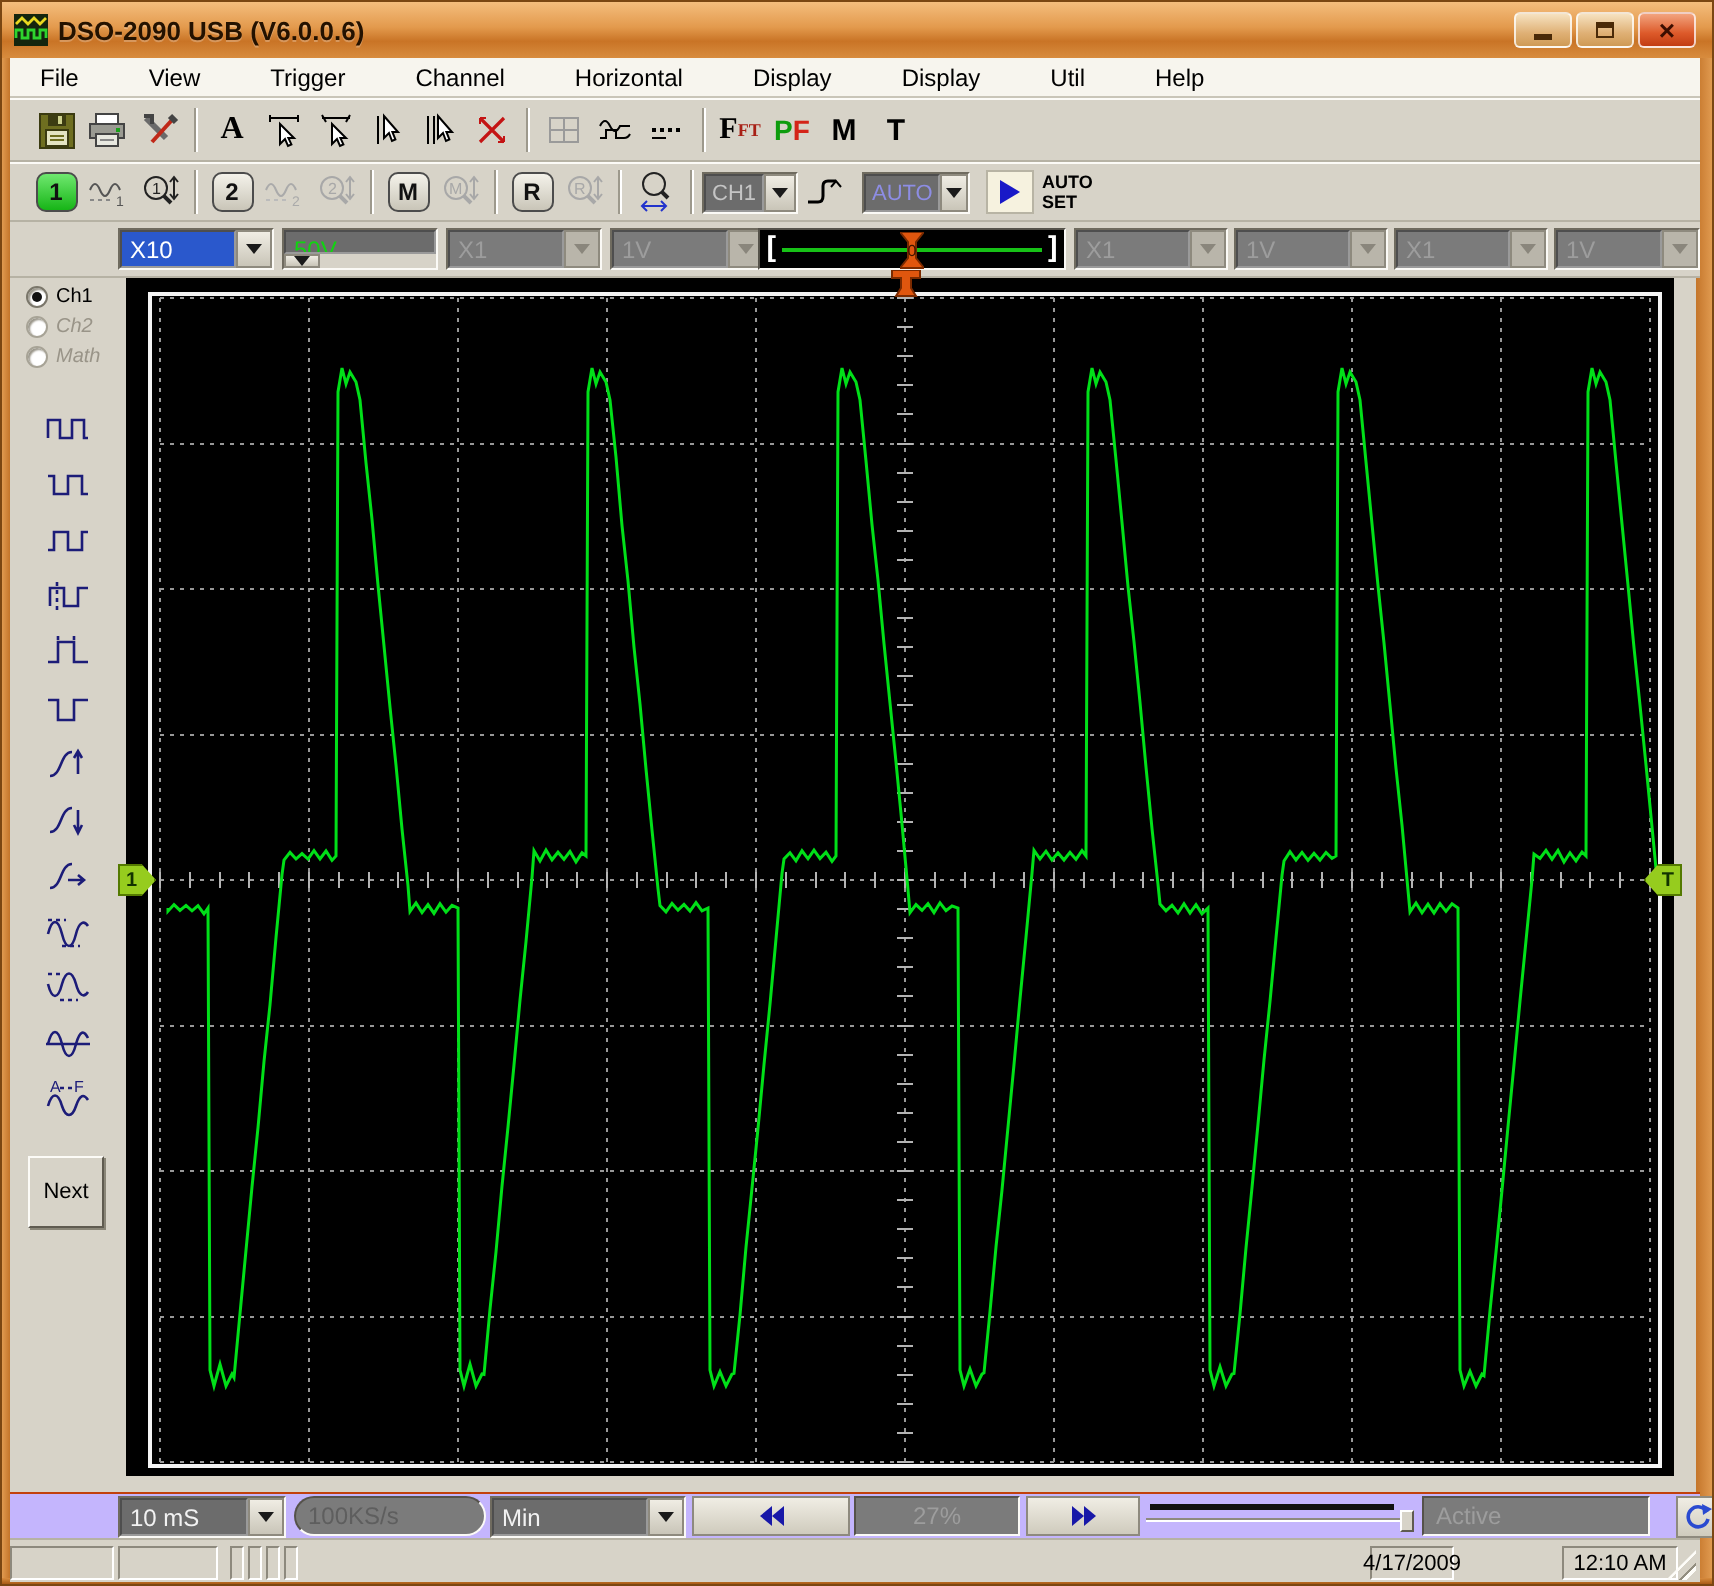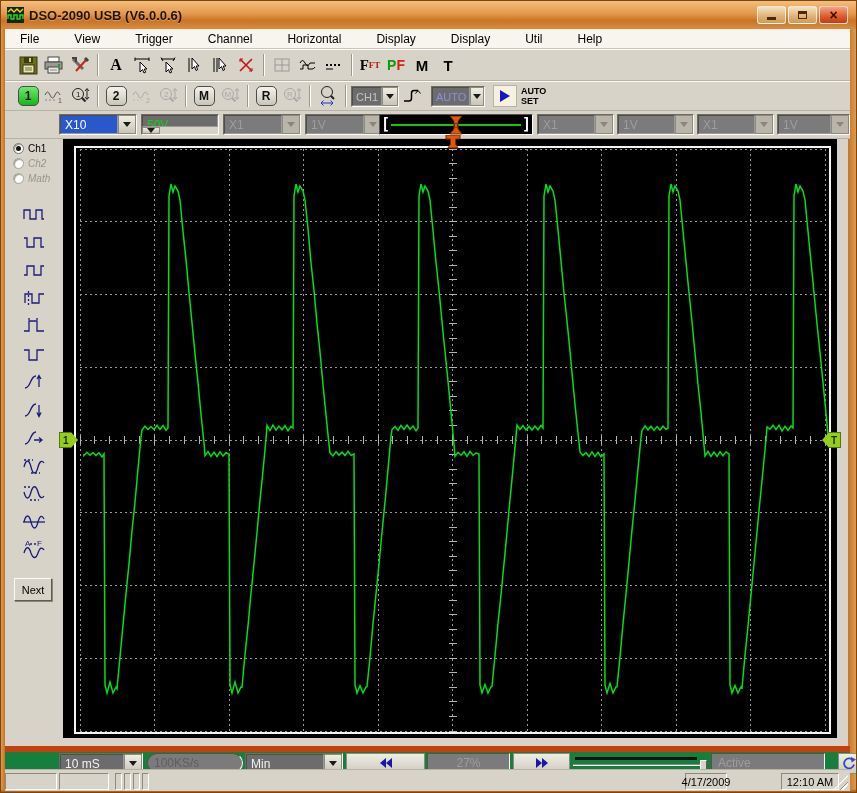--- a/index.html
+++ b/index.html
@@ -72,37 +72,37 @@
   .sidebar{position:absolute;left:4px;top:138px;width:58px;height:607px;background:#d7d3c8;padding-top:2px;}
   .radio-row{display:flex;align-items:center;gap:4px;padding:1px 0 1px 8px;height:15px;}
   .radio{width:11px;height:11px;border-radius:50%;background:#fff;border:1px solid #7a766a;
     box-shadow:inset 1px 1px 1px #9a968a;position:relative;}
   .radio.sel::after{content:"";position:absolute;left:2px;top:2px;width:5px;height:5px;border-radius:50%;background:#111;}
   .radio-label{font-size:10px;color:#000;}
   .radio-row.dis .radio-label{color:#999488;font-style:italic;}
   .radio-row.dis .radio{border-color:#a7a396;}
   .mbtn{width:58px;height:28px;display:flex;align-items:center;justify-content:center;}
   .mbtn svg{stroke:#1c1c78;fill:none;stroke-width:1.3;}
-  .next-btn{margin:14px 0 0 9px;width:38px;height:23px;background:#d7d3c8;font-size:11px;color:#000;
+  .next-btn{margin:14px 0 0 9px;width:38px;height:36px;background:#d7d3c8;font-size:11px;color:#000;
     border:1px solid;border-color:#fcfbf7 #5f5b50 #5f5b50 #fcfbf7;box-shadow:1px 1px 0 #8a8678;
     display:flex;align-items:center;justify-content:center;}
   
   .scope{position:absolute;left:62px;top:138px;width:774px;height:599px;background:#000;}
   .plotframe{position:absolute;left:11px;top:7px;width:757px;height:588px;border:2px solid #f4f4f4;}
   .scope-top-marker{position:absolute;left:382px;top:-4px;}
   .chmark{position:absolute;height:16px;display:flex;align-items:center;font-size:10px;font-weight:bold;color:#123300;}
   .chmark .shape{position:absolute;inset:0;background:#96cc1e;border:1px solid #547a00;}
   .chmark span{position:relative;z-index:1;}
   .mk-ch1{left:-4px;top:293px;width:19px;padding-left:4px;}
   .mk-ch1 .shape{clip-path:polygon(0 0,62% 0,100% 50%,62% 100%,0 100%);}
   .mk-trig{left:759px;top:293px;width:19px;justify-content:flex-end;padding-right:4px;}
   .mk-trig .shape{clip-path:polygon(38% 0,100% 0,100% 100%,38% 100%,0 50%);}
   
-  .bottombar{position:absolute;left:4px;top:745px;width:845px;height:23px;background:#15803d;
-    border-top:6px solid #c2410c;padding-left:28px;}
+  .bottombar{position:absolute;left:4px;top:745px;width:845px;height:23px;background:#c4b5fd;
+    border-top:1px solid #c2410c;padding-left:28px;}
   .dpanel{position:absolute;top:1px;height:20px;background:#7b7b7b;color:#9d9d9d;font-size:12px;
     border:1px solid;border-color:#55524a #fbfaf6 #fbfaf6 #55524a;padding:2px 6px;}
   .navbtn{position:absolute;top:1px;height:20px;background:linear-gradient(180deg,#f0ede4,#cfcbbd);
     border:1px solid #8e8a7e;display:flex;align-items:center;justify-content:center;}
   .hslider{position:absolute;left:568px;top:3px;width:134px;height:16px;}
   .hslider .thick{position:absolute;left:2px;top:2px;width:122px;height:3px;background:#111;}
   .hslider .groove{position:absolute;left:0;top:9px;width:130px;height:2px;background:#8e8a7e;border-bottom:1px solid #fff;}
   .hslider .handle{position:absolute;right:0;top:5px;width:7px;height:11px;background:#d7d3c8;
     border:1px solid;border-color:#fff #5f5b50 #5f5b50 #fff;}
   

